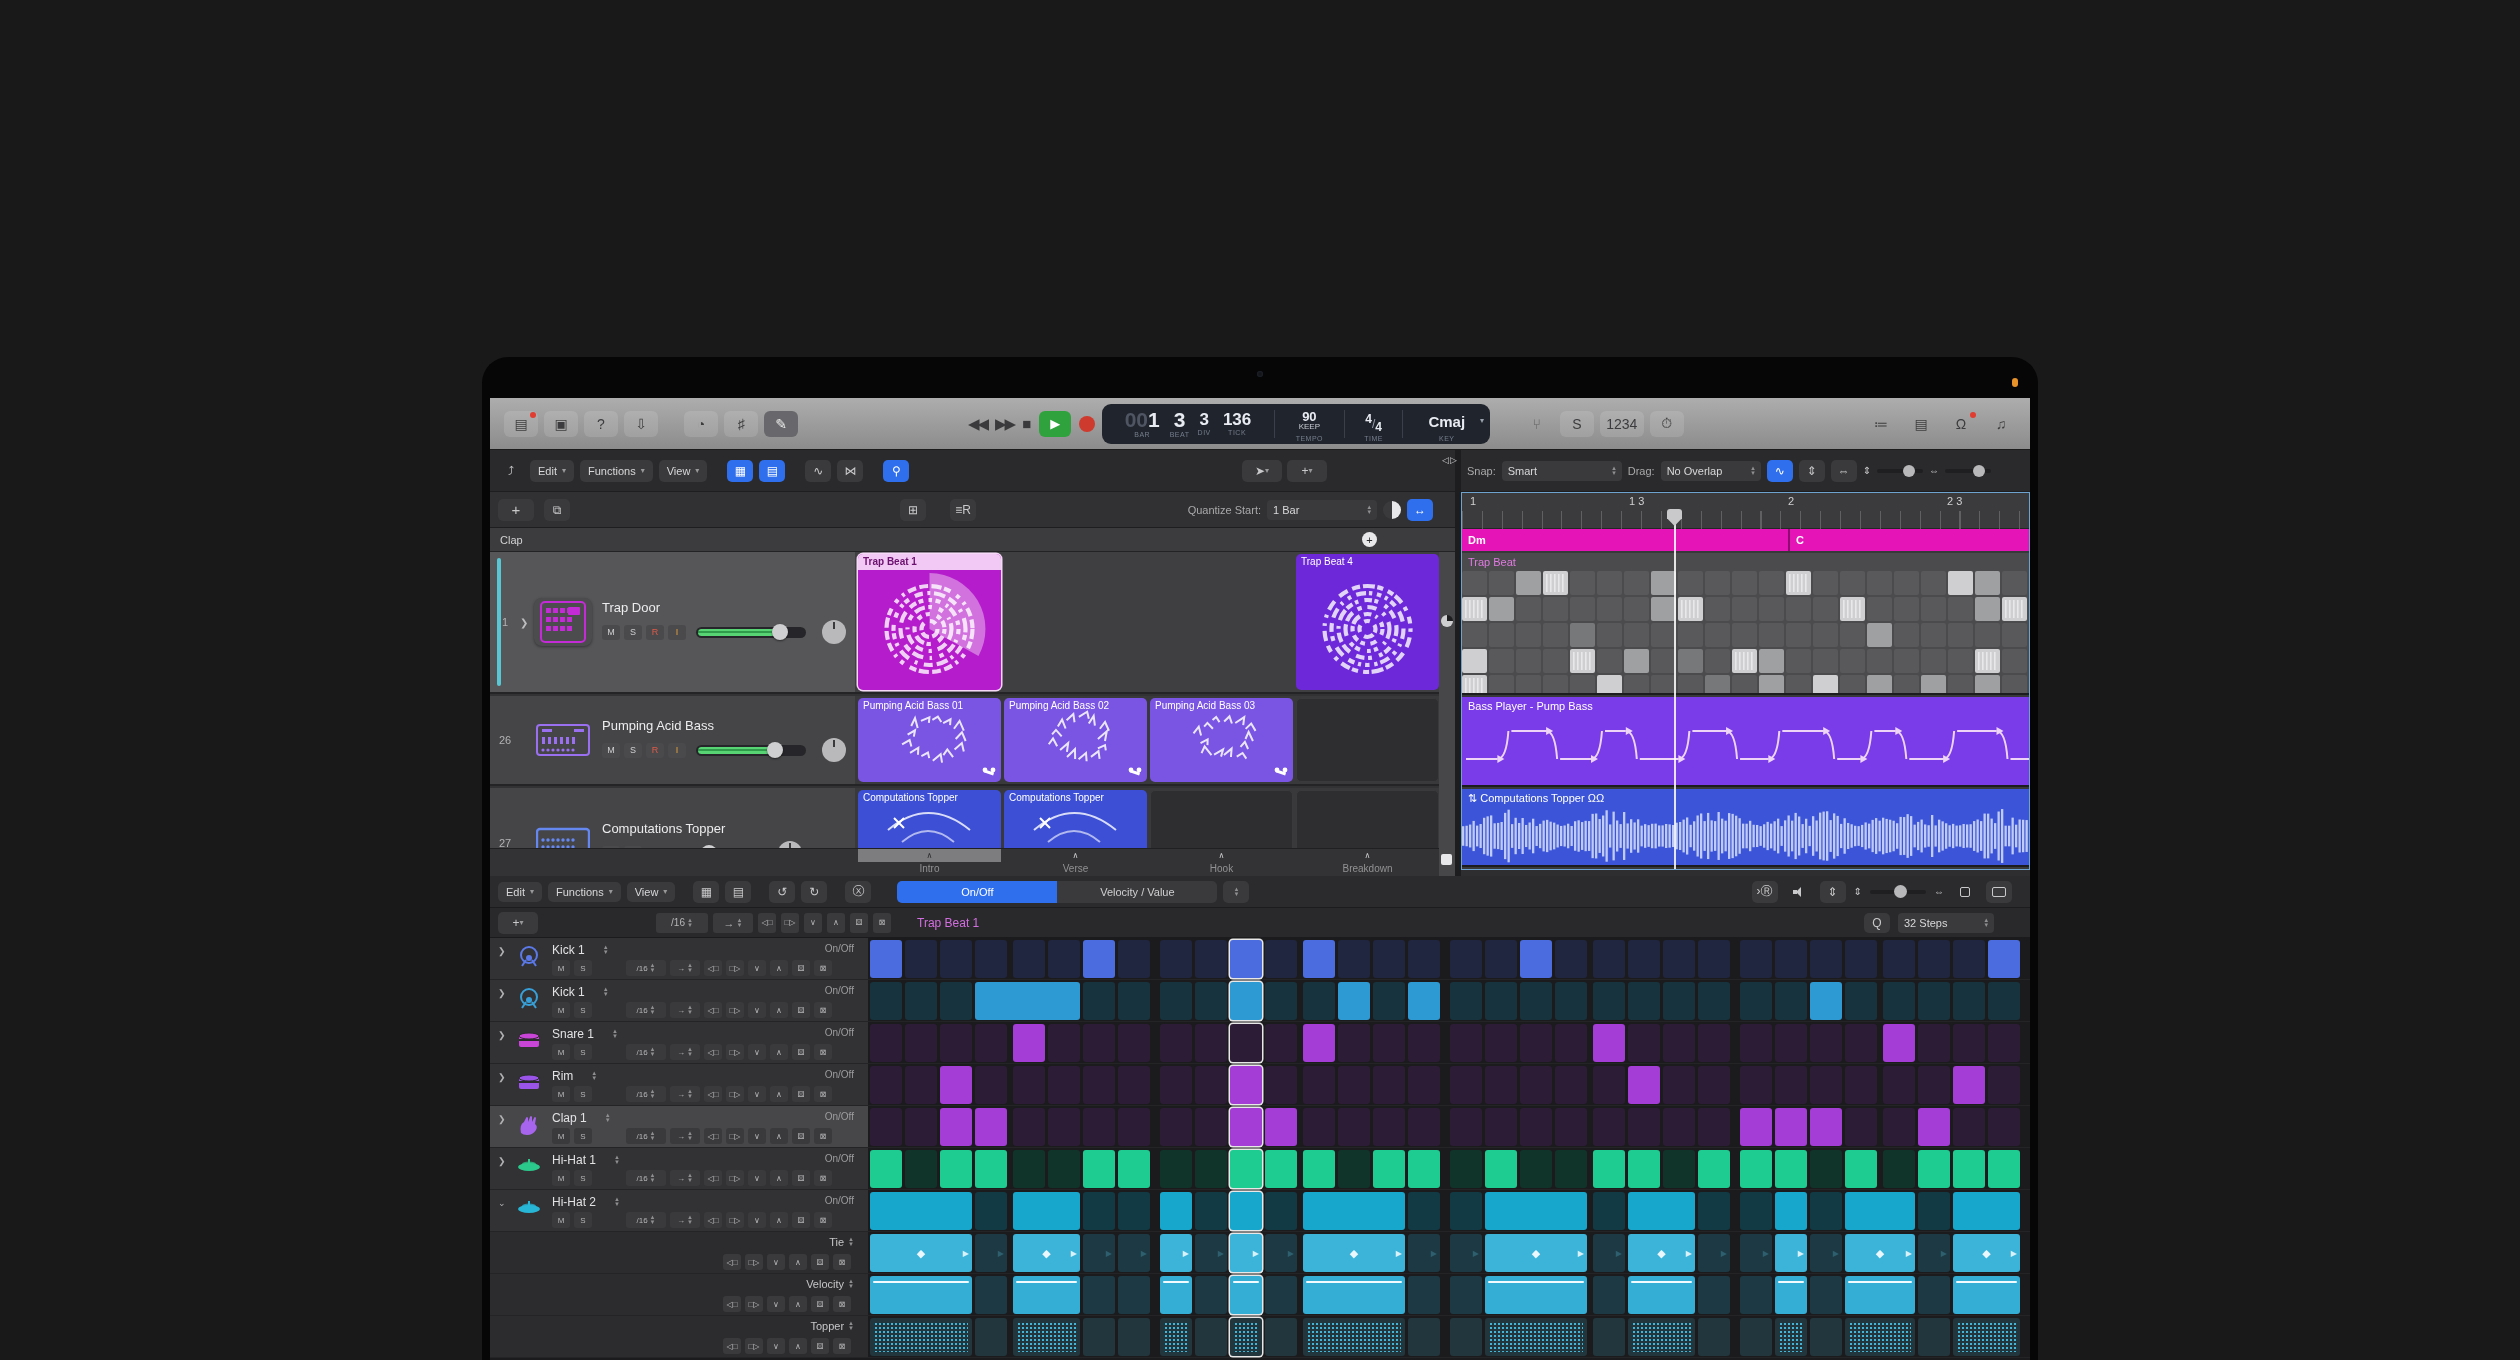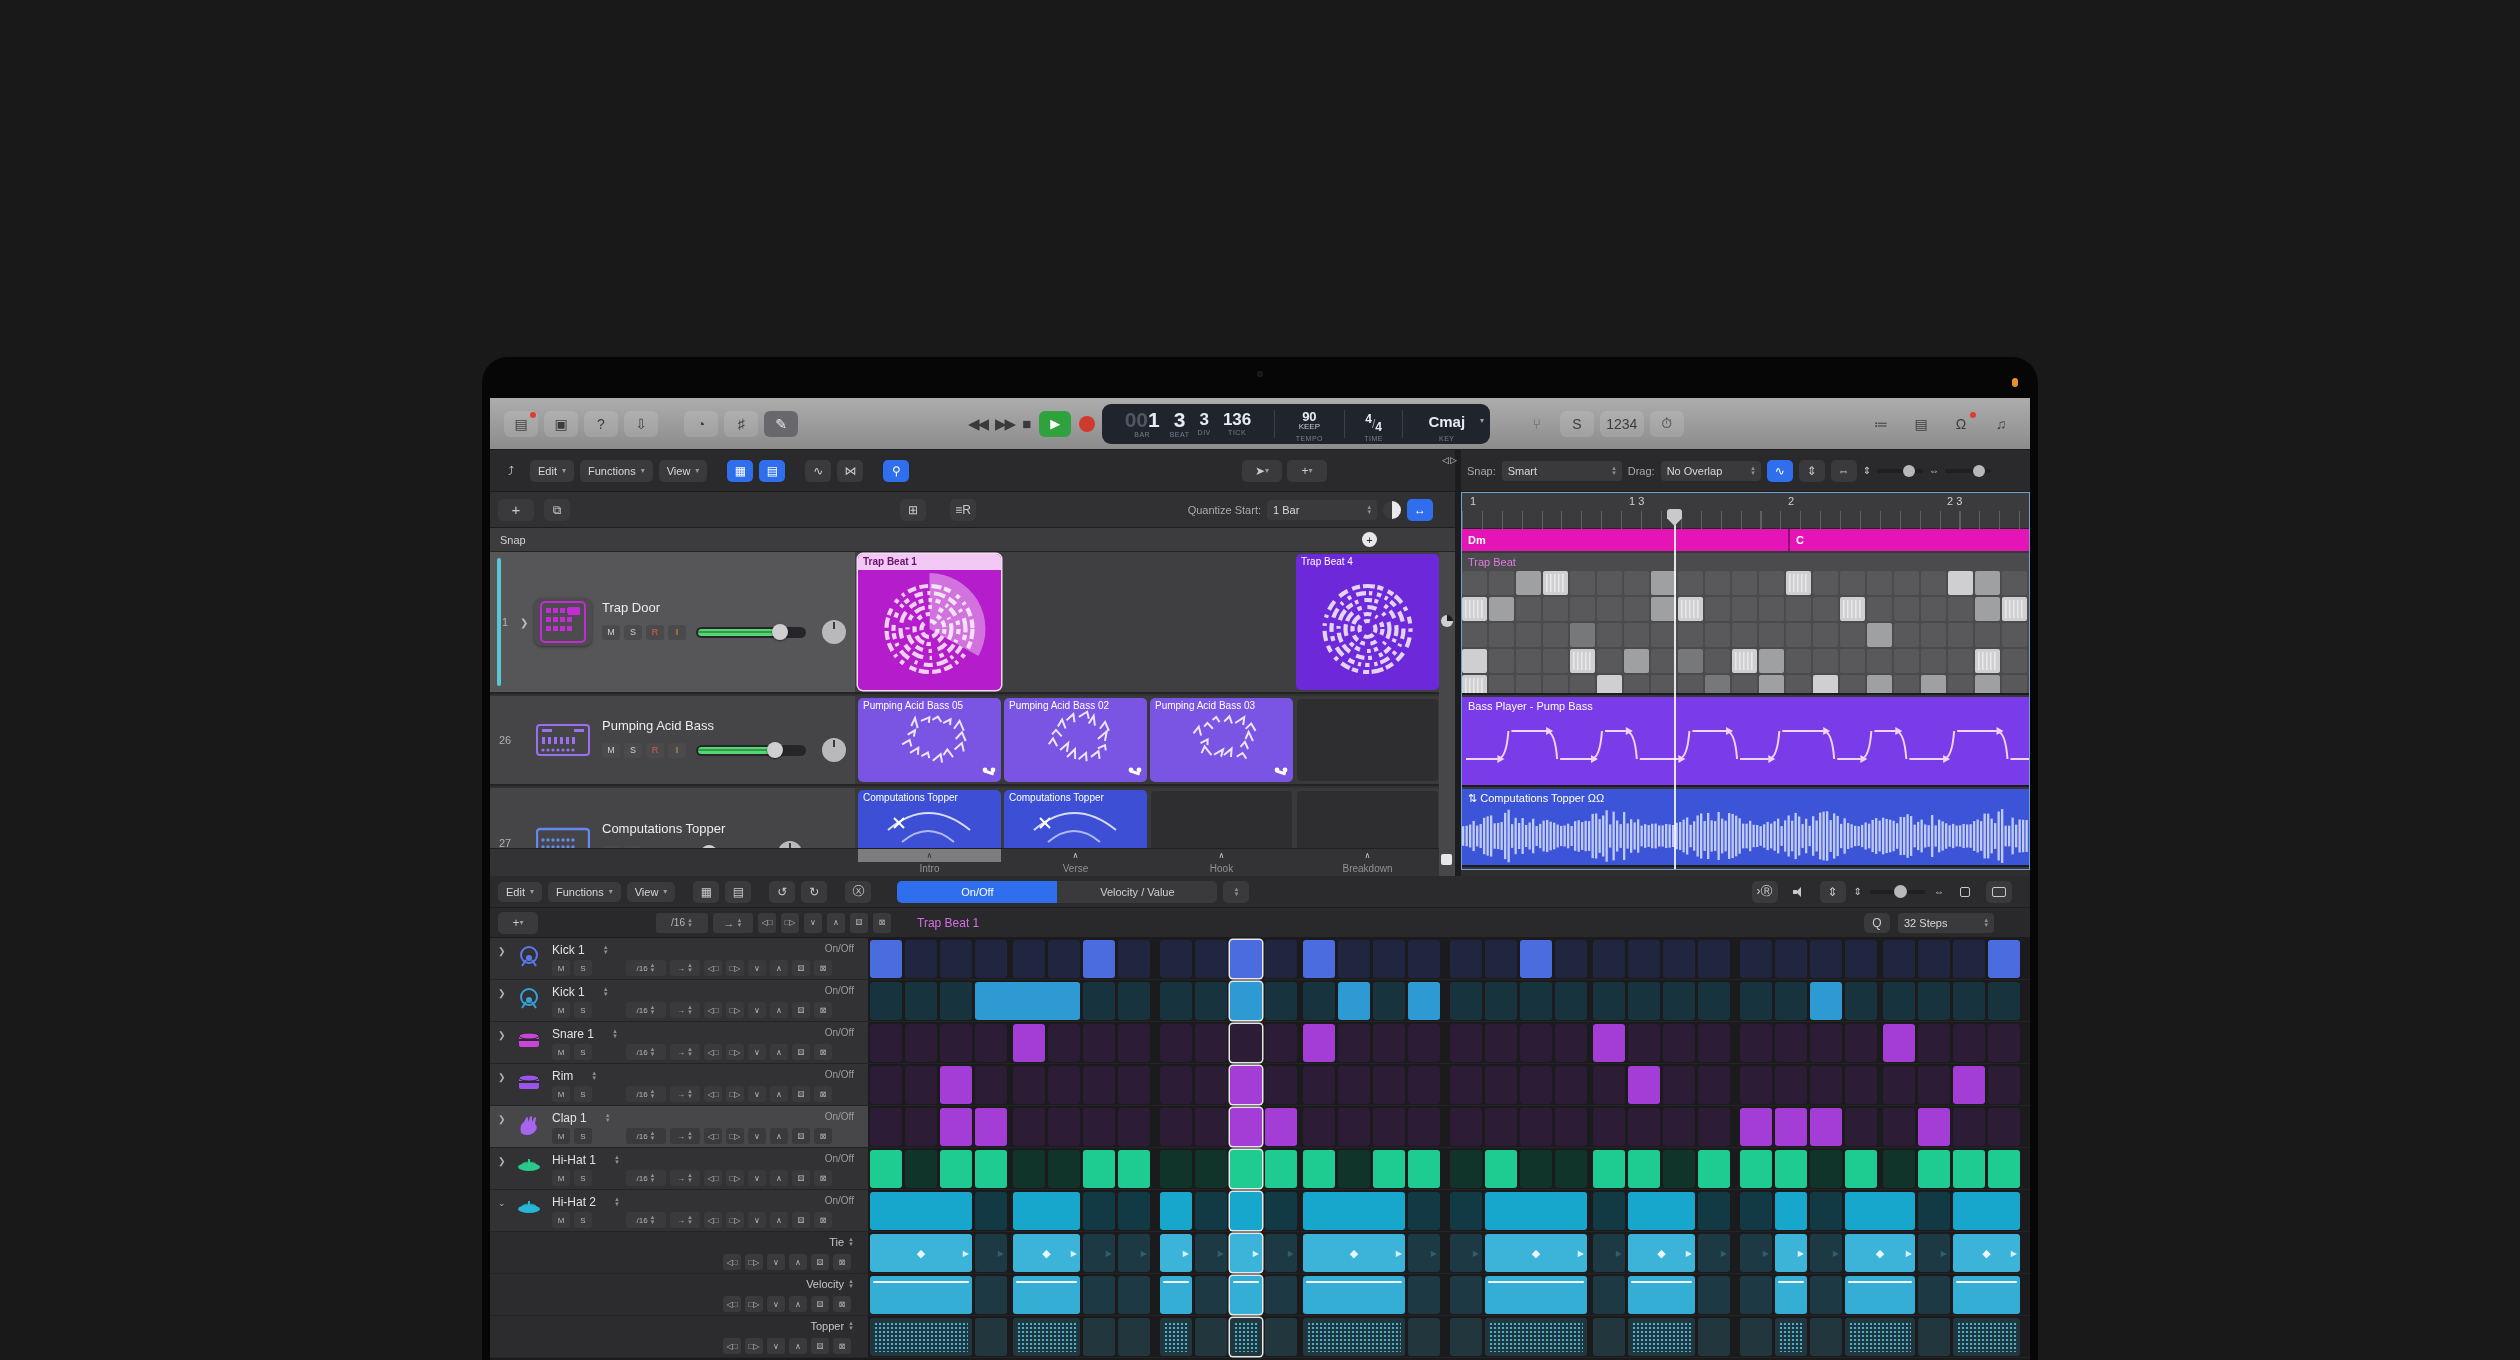--- a/index.html
+++ b/index.html
@@ -266,21 +266,21 @@
                 <span>▴</span>
                 <span>▾</span>
               </span>
             </div>
           <div style="width:18px;height:18px;border-radius:50%;background:conic-gradient(#e8e8ea 0 180deg,#3a3a3c 180deg 360deg);"></div>
           <div class="sq-btn blue">↔</div>
         </div>
       </div>
 
       <div id="chord-row">
-        <span>Snap</span>
+        <span>Clap</span>
         <span style="margin-left:auto;margin-right:68px;width:15px;height:15px;border-radius:50%;background:#e8e8ea;color:#2a2a2c;display:flex;align-items:center;justify-content:center;font-size:11px;">+</span>
       </div>
 
       <div id="ll-lanes">
           <div class="lane" style="top: 0px; height: 142px; background: rgb(63, 63, 65); border-bottom: 2px solid rgb(36, 36, 38);">
             <div class="lane-head" style="background: rgb(86, 86, 88);">
               <div class="tk-color" style="background: rgb(89, 199, 214);"></div>
               <div class="tk-num">1</div>
               <div class="tk-disc">❯</div>
               <div class="tk-icon" style="background: rgb(76, 76, 78); box-shadow: rgba(0, 0, 0, 0.4) 0px 1px 3px;">
@@ -396,21 +396,21 @@
                   <polyline points="62.93505908886434,22.93987376859145 71.41336024750487,19.385072443976195 70.88674888352395,24.93987376859145" fill="none" stroke="rgba(255,255,255,.85)" stroke-width="2"></polyline>
                   <polyline points="74.38488802700222,21.969978247146678 79.8857498785007,18.62930896280482 83.32512721060694,23.969978247146678" fill="none" stroke="rgba(255,255,255,.85)" stroke-width="2"></polyline>
                   <polyline points="85.14264055381325,25.18287400717396 92.54104931832087,21.256651437631955 92.08396217639354,27.18287400717396" fill="none" stroke="rgba(255,255,255,.85)" stroke-width="2"></polyline>
                   <polyline points="95.97520579831394,30.71926464932657 101.54924552296939,22.903131953912442 105.80892491774352,32.71926464932657" fill="none" stroke="rgba(255,255,255,.85)" stroke-width="2"></polyline>
                   <g transform="translate(125,70)">
                     <circle cx="2" cy="2" r="2.4" fill="#fff"></circle>
                     <circle cx="10" cy="2" r="2.4" fill="#fff"></circle>
                     <rect x="1" y="3" width="10" height="3" fill="#fff" transform="rotate(18 6 4)"></rect>
                   </g>
                 </svg>
-                <div class="cell-title">Pumping Acid Bass 05</div>
+                <div class="cell-title">Pumping Acid Bass 01</div>
               </div>
               <div class="cell" style="left: 149px; width: 143px; background: rgb(122, 85, 227);">
                 <svg width="143" height="86">
                   <polyline points="93.91367617039941,41 102.75056952028535,33.36747495410964 100.98254876374267,43" fill="none" stroke="rgba(255,255,255,.85)" stroke-width="2"></polyline>
                   <polyline points="93.88717257347537,50.39943003898192 100.99490653746409,47.16443549875807 101.7936835766269,52.39943003898192" fill="none" stroke="rgba(255,255,255,.85)" stroke-width="2"></polyline>
                   <polyline points="86.95073526060361,58.90631160690168 94.50176098464209,53.13458178113865 95.60153747430223,60.90631160690168" fill="none" stroke="rgba(255,255,255,.85)" stroke-width="2"></polyline>
                   <polyline points="74.57076370474212,61.224783573509015 82.00854318905883,54.967069710814215 82.61239921618514,63.224783573509015" fill="none" stroke="rgba(255,255,255,.85)" stroke-width="2"></polyline>
                   <polyline points="63.01004845119931,58.9120101466649 70.98278789065697,51.18591389468543 71.15203824017115,60.9120101466649" fill="none" stroke="rgba(255,255,255,.85)" stroke-width="2"></polyline>
                   <polyline points="56.09302492996097,51.92107912565194 64.15382847606554,44.98249327873424 62.95732063425124,53.92107912565194" fill="none" stroke="rgba(255,255,255,.85)" stroke-width="2"></polyline>
                   <polyline points="44.75336806295012,46.275903398787435 49.01884183944707,40.46437784974633 53.132830350711394,48.275903398787435" fill="none" stroke="rgba(255,255,255,.85)" stroke-width="2"></polyline>

